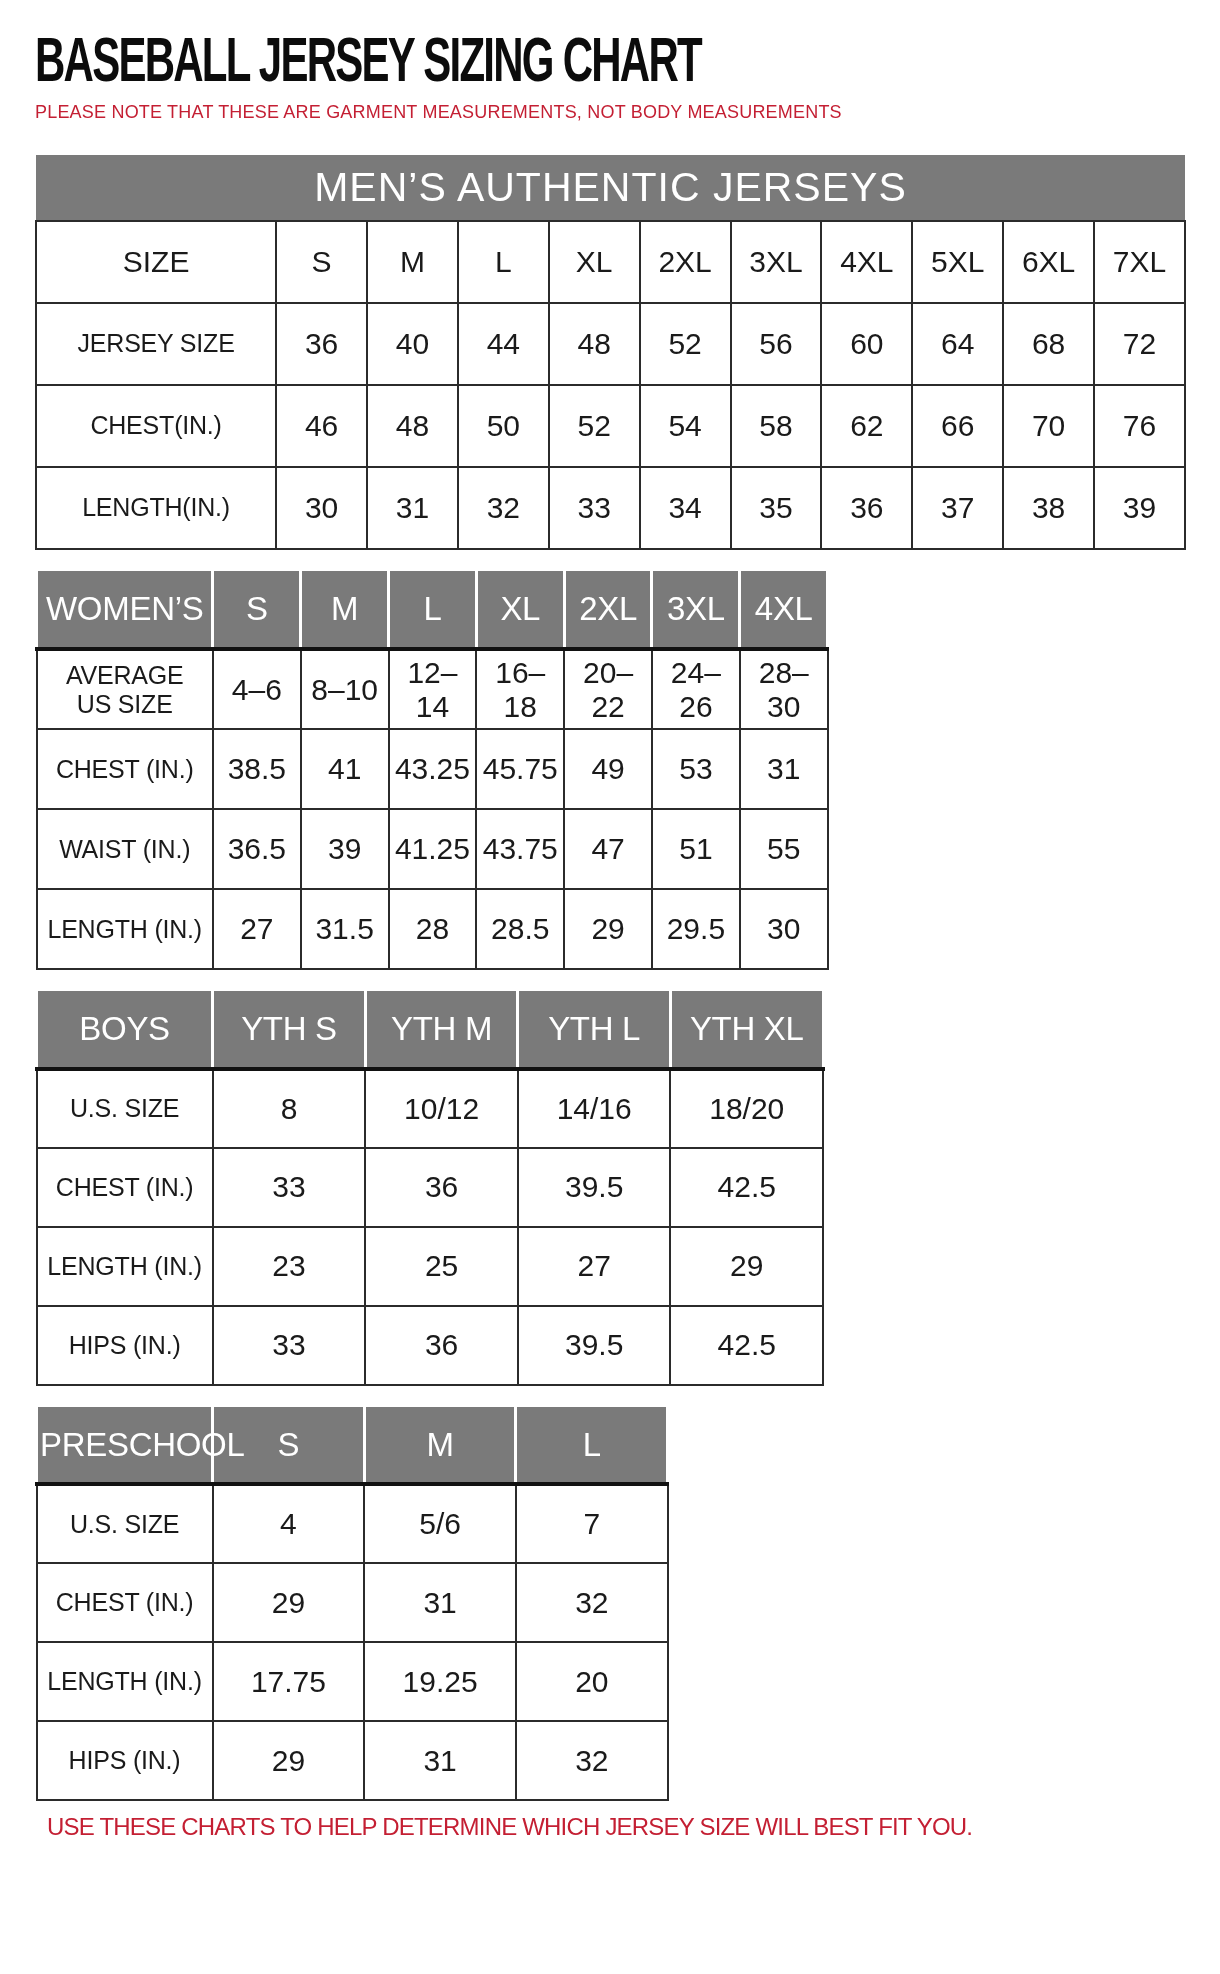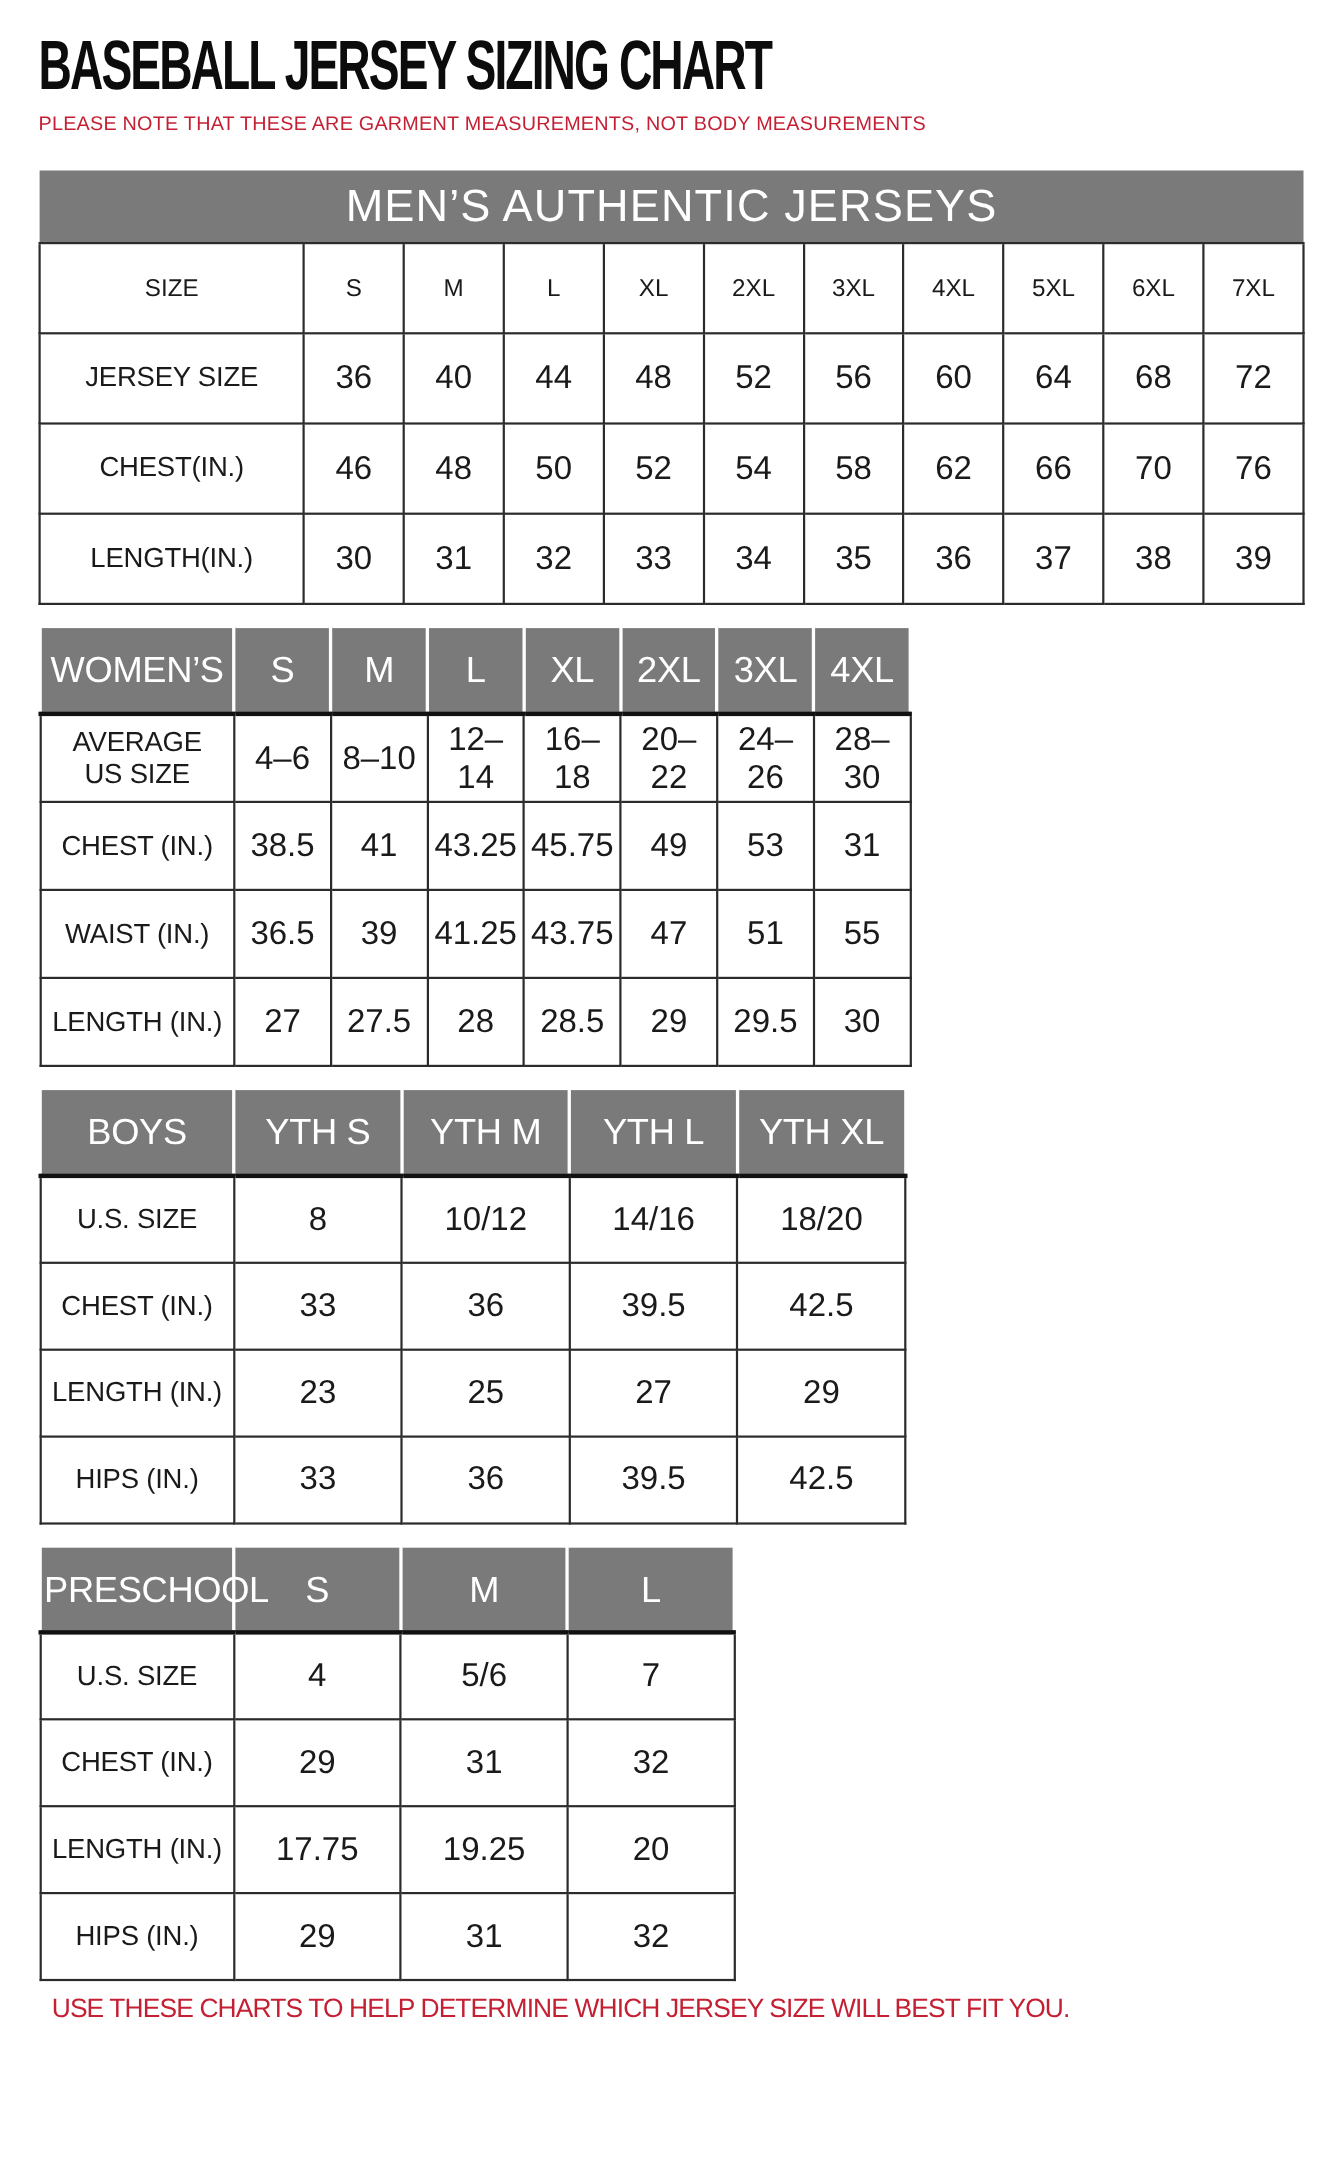--- a/index.html
+++ b/index.html
@@ -65,21 +65,21 @@
     color:var(--header_text);
     border:none;
     border-bottom:2px solid var(--border_dark);
     font-size:41px;
     font-weight:400;
     letter-spacing:1px;
   }
   
   th.colhead{
     border:2px solid var(--border_dark);
-    font-size:22px;
+    font-size:30px;
     font-weight:400;
     color:var(--body_text);
   }
   
   th.grayhead{
     background:var(--header_gray);
     color:var(--header_text);
     border:3px solid #ffffff;
     border-bottom:4px solid #111111;
     font-size:33px;
@@ -239,21 +239,21 @@
           <td>39</td>
           <td>41.25</td>
           <td>43.75</td>
           <td>47</td>
           <td>51</td>
           <td>55</td>
         </tr>
         <tr>
           <td class="rowlabel">LENGTH (IN.)</td>
           <td>27</td>
-          <td>27.5</td>
+          <td>31.5</td>
           <td>28</td>
           <td>28.5</td>
           <td>29</td>
           <td>29.5</td>
           <td>30</td>
         </tr>
       </tbody>
     </table>
   <table id="t2" class="tbl">
       <colgroup>

